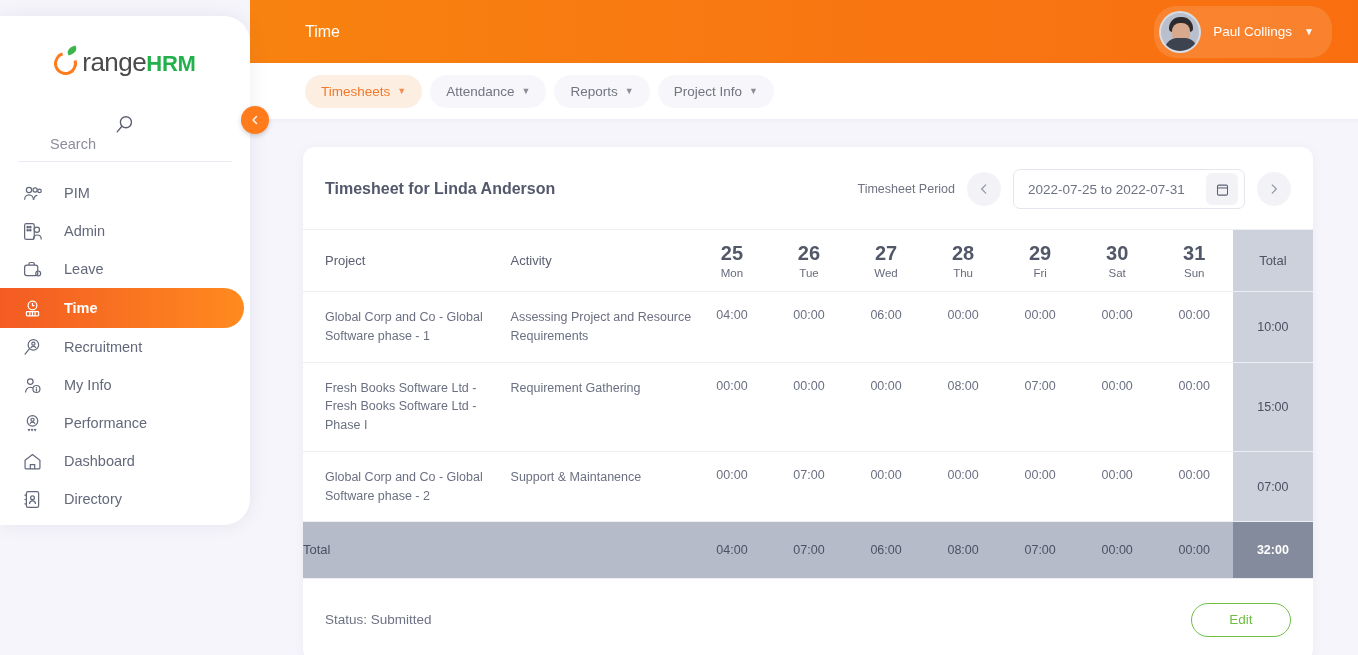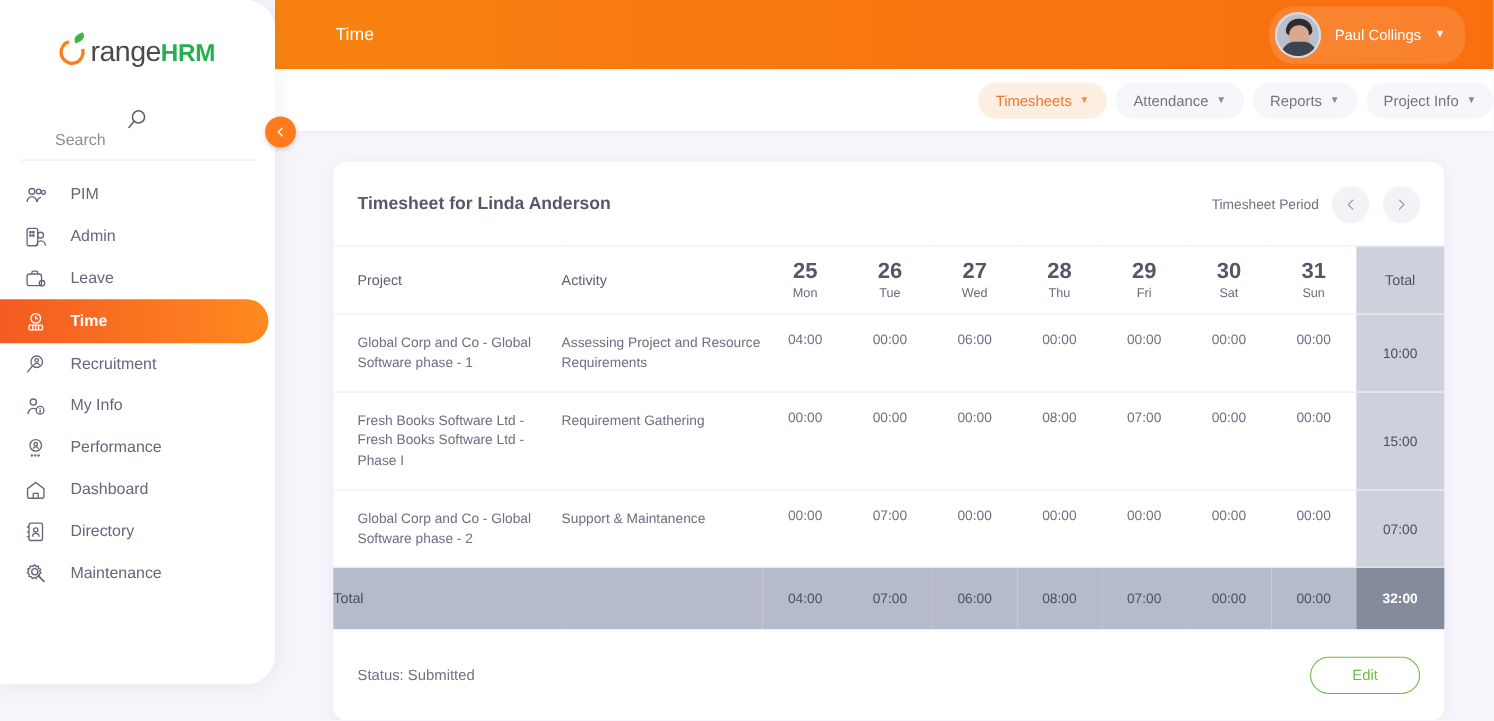--- a/index.html
+++ b/index.html
@@ -6,22 +6,22 @@
   html, body {
     width: 1358px; height: 655px;
     overflow: hidden;
     font-family: "Liberation Sans", sans-serif;
     background: #f6f5fb;
   }
   .app { position: relative; width: 1358px; height: 655px; display: flex; }
 
   
   .sidebar {
-    position: absolute; left: 0; top: 0;
-    width: 250px; height: 622px;
+    position: absolute; left: 0; top: 16px;
+    width: 250px; height: 509px;
     background: #ffffff;
     border-top-right-radius: 26px;
     border-bottom-right-radius: 26px;
     box-shadow: 0 0 18px rgba(90,90,130,.10);
     z-index: 5;
     overflow: hidden;
   }
   .brand { height: 92px; display: flex; align-items: center; justify-content: center; }
   .brand-logo { display: flex; align-items: baseline; font-size: 25px; letter-spacing: -.3px; }
   .brand-o { position: relative; width: 27px; height: 27px; align-self: center; margin-right: 1px; }
@@ -107,21 +107,20 @@
   .avatar .face { position:absolute; left:11px; top:10px; width:18px; height:20px; background:#d8a98c; border-radius:9px 9px 10px 10px; }
   .avatar .body { position:absolute; left:4px; bottom:-2px; width:32px; height:15px; background:#3d4450; border-radius:12px 12px 0 0; }
   .user-name { color: #fff; font-size: 13.5px; }
   .caret { color: #fff; font-size: 10px; }
 
   .tabbar {
     height: 56px; background: #fff;
     display: flex; align-items: center; gap: 8px;
     padding-left: 55px;
     box-shadow: 0 1px 4px rgba(120,120,150,.07);
-    justify-content: flex-end;
   }
   .tab {
     display: flex; align-items: center; gap: 7px;
     height: 33px; padding: 0 16px; border-radius: 17px;
     font-size: 13.5px; color: #72757f; background: #f7f6fa;
     cursor: pointer;
   }
   .tab .chev { font-size: 9px; opacity: .8; }
   .tab.active { background: #fdeee2; color: #f3782b; }
 
@@ -409,20 +408,29 @@
 
         <div class="card-head">
           <div class="card-title">Timesheet for Linda Anderson</div>
           <div class="period-wrap">
             <span class="period-label">Timesheet Period</span>
             <div class="nav-circle">
               <span>
                 <svg width="14" height="14" viewBox="0 0 24 24" fill="none" stroke="#9096a6" stroke-width="2" stroke-linecap="round" stroke-linejoin="round">
                     <polyline points="15,5 8,12 15,19"></polyline>
                   </svg>
+              </span>
+            </div>
+            <div class="date-box">
+              <span class="date-text">2022-07-25 to 2022-07-31</span>
+              <span class="cal-btn">
+                <svg width="15" height="15" viewBox="0 0 24 24" fill="none" stroke="#5b6274" stroke-width="1.7">
+                  <rect x="4" y="5" width="16" height="16" rx="2"></rect>
+                    <line x1="4" y1="9.5" x2="20" y2="9.5"></line>
+                </svg>
               </span>
             </div>
             <div class="nav-circle">
               <span>
                 <svg width="14" height="14" viewBox="0 0 24 24" fill="none" stroke="#9096a6" stroke-width="2" stroke-linecap="round" stroke-linejoin="round">
                     <polyline points="9,5 16,12 9,19"></polyline>
                   </svg>
               </span>
             </div>
           </div>

